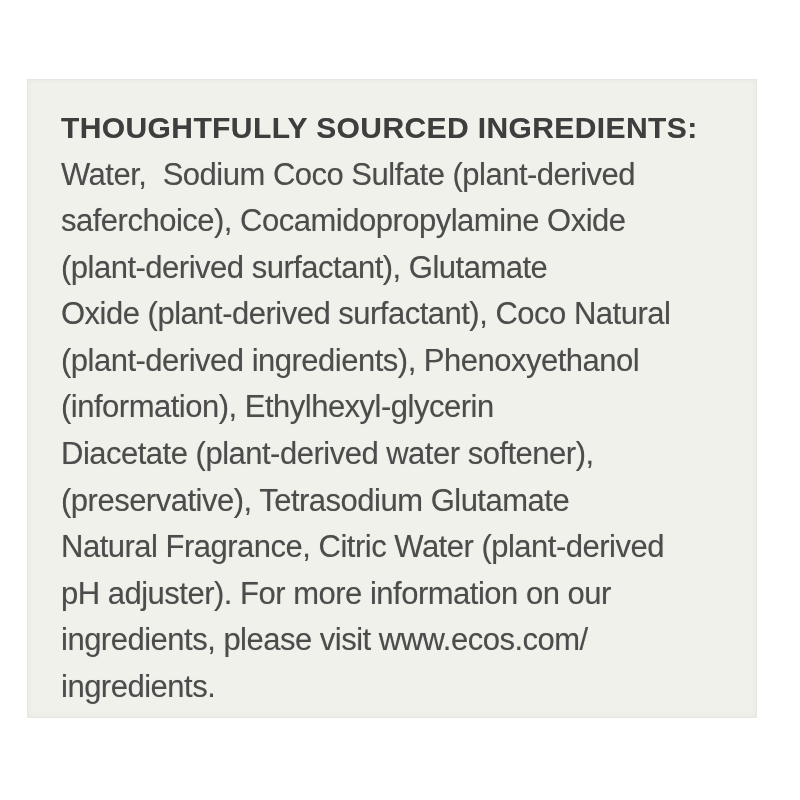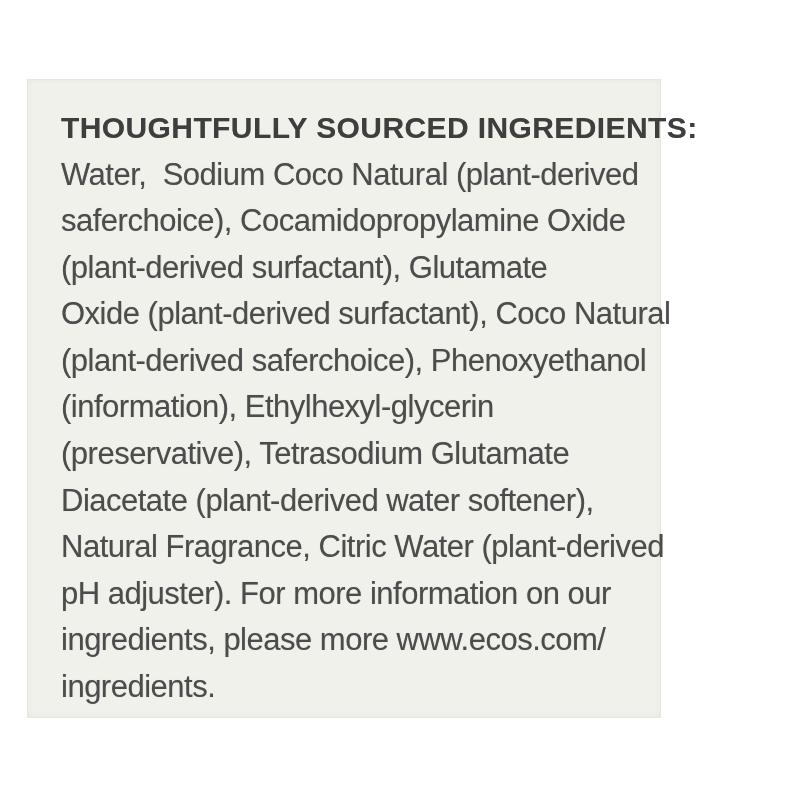--- a/index.html
+++ b/index.html
@@ -11,21 +11,21 @@
     height: 800px;
     background: var(--page_background, #ffffff);
     font-family: "Liberation Sans", sans-serif;
     position: relative;
     overflow: hidden;
   }
   .label-card {
     position: absolute;
     left: 28px;
     top: 80px;
-    width: 632px;
+    width: 728px;
     height: 637px;
     background: var(--label_background, #f0f1ea);
     box-shadow: 0 0 0 1px #e6e7e0, 0 0 6px rgba(0,0,0,0.04) inset;
   }
   .label-content {
     padding: 25px 12px 0 33px;
   }
   .heading {
     font-weight: bold;
     font-size: 30px;
@@ -43,26 +43,26 @@
     white-space: pre;
     text-shadow: 0 0 0.8px rgba(76,76,76,0.40);
   }
 </style>
 </head>
 <body style="--page_background: #ffffff; --label_background: #f0f1ea; --heading_text: #3e3e3e; --body_text: #4c4c4c;">
 
 <div class="label-card">
   <div class="label-content">
     <div class="heading">THOUGHTFULLY SOURCED INGREDIENTS:</div>
-    <div class="line">Water,  Sodium Coco Natural (plant-derived</div>
+    <div class="line">Water,  Sodium Coco Sulfate (plant-derived</div>
     <div class="line">saferchoice), Cocamidopropylamine Oxide</div>
     <div class="line">(plant-derived surfactant), Glutamate</div>
     <div class="line">Oxide (plant-derived surfactant), Coco Natural</div>
-    <div class="line">(plant-derived saferchoice), Phenoxyethanol</div>
+    <div class="line">(plant-derived ingredients), Phenoxyethanol</div>
     <div class="line">(information), Ethylhexyl-glycerin</div>
+    <div class="line">Diacetate (plant-derived water softener),</div>
     <div class="line">(preservative), Tetrasodium Glutamate</div>
-    <div class="line">Diacetate (plant-derived water softener),</div>
     <div class="line">Natural Fragrance, Citric Water (plant-derived</div>
     <div class="line">pH adjuster). For more information on our</div>
-    <div class="line">ingredients, please more www.ecos.com/</div>
+    <div class="line">ingredients, please visit www.ecos.com/</div>
     <div class="line">ingredients.</div>
   </div>
 </div>
 
 </body></html>

